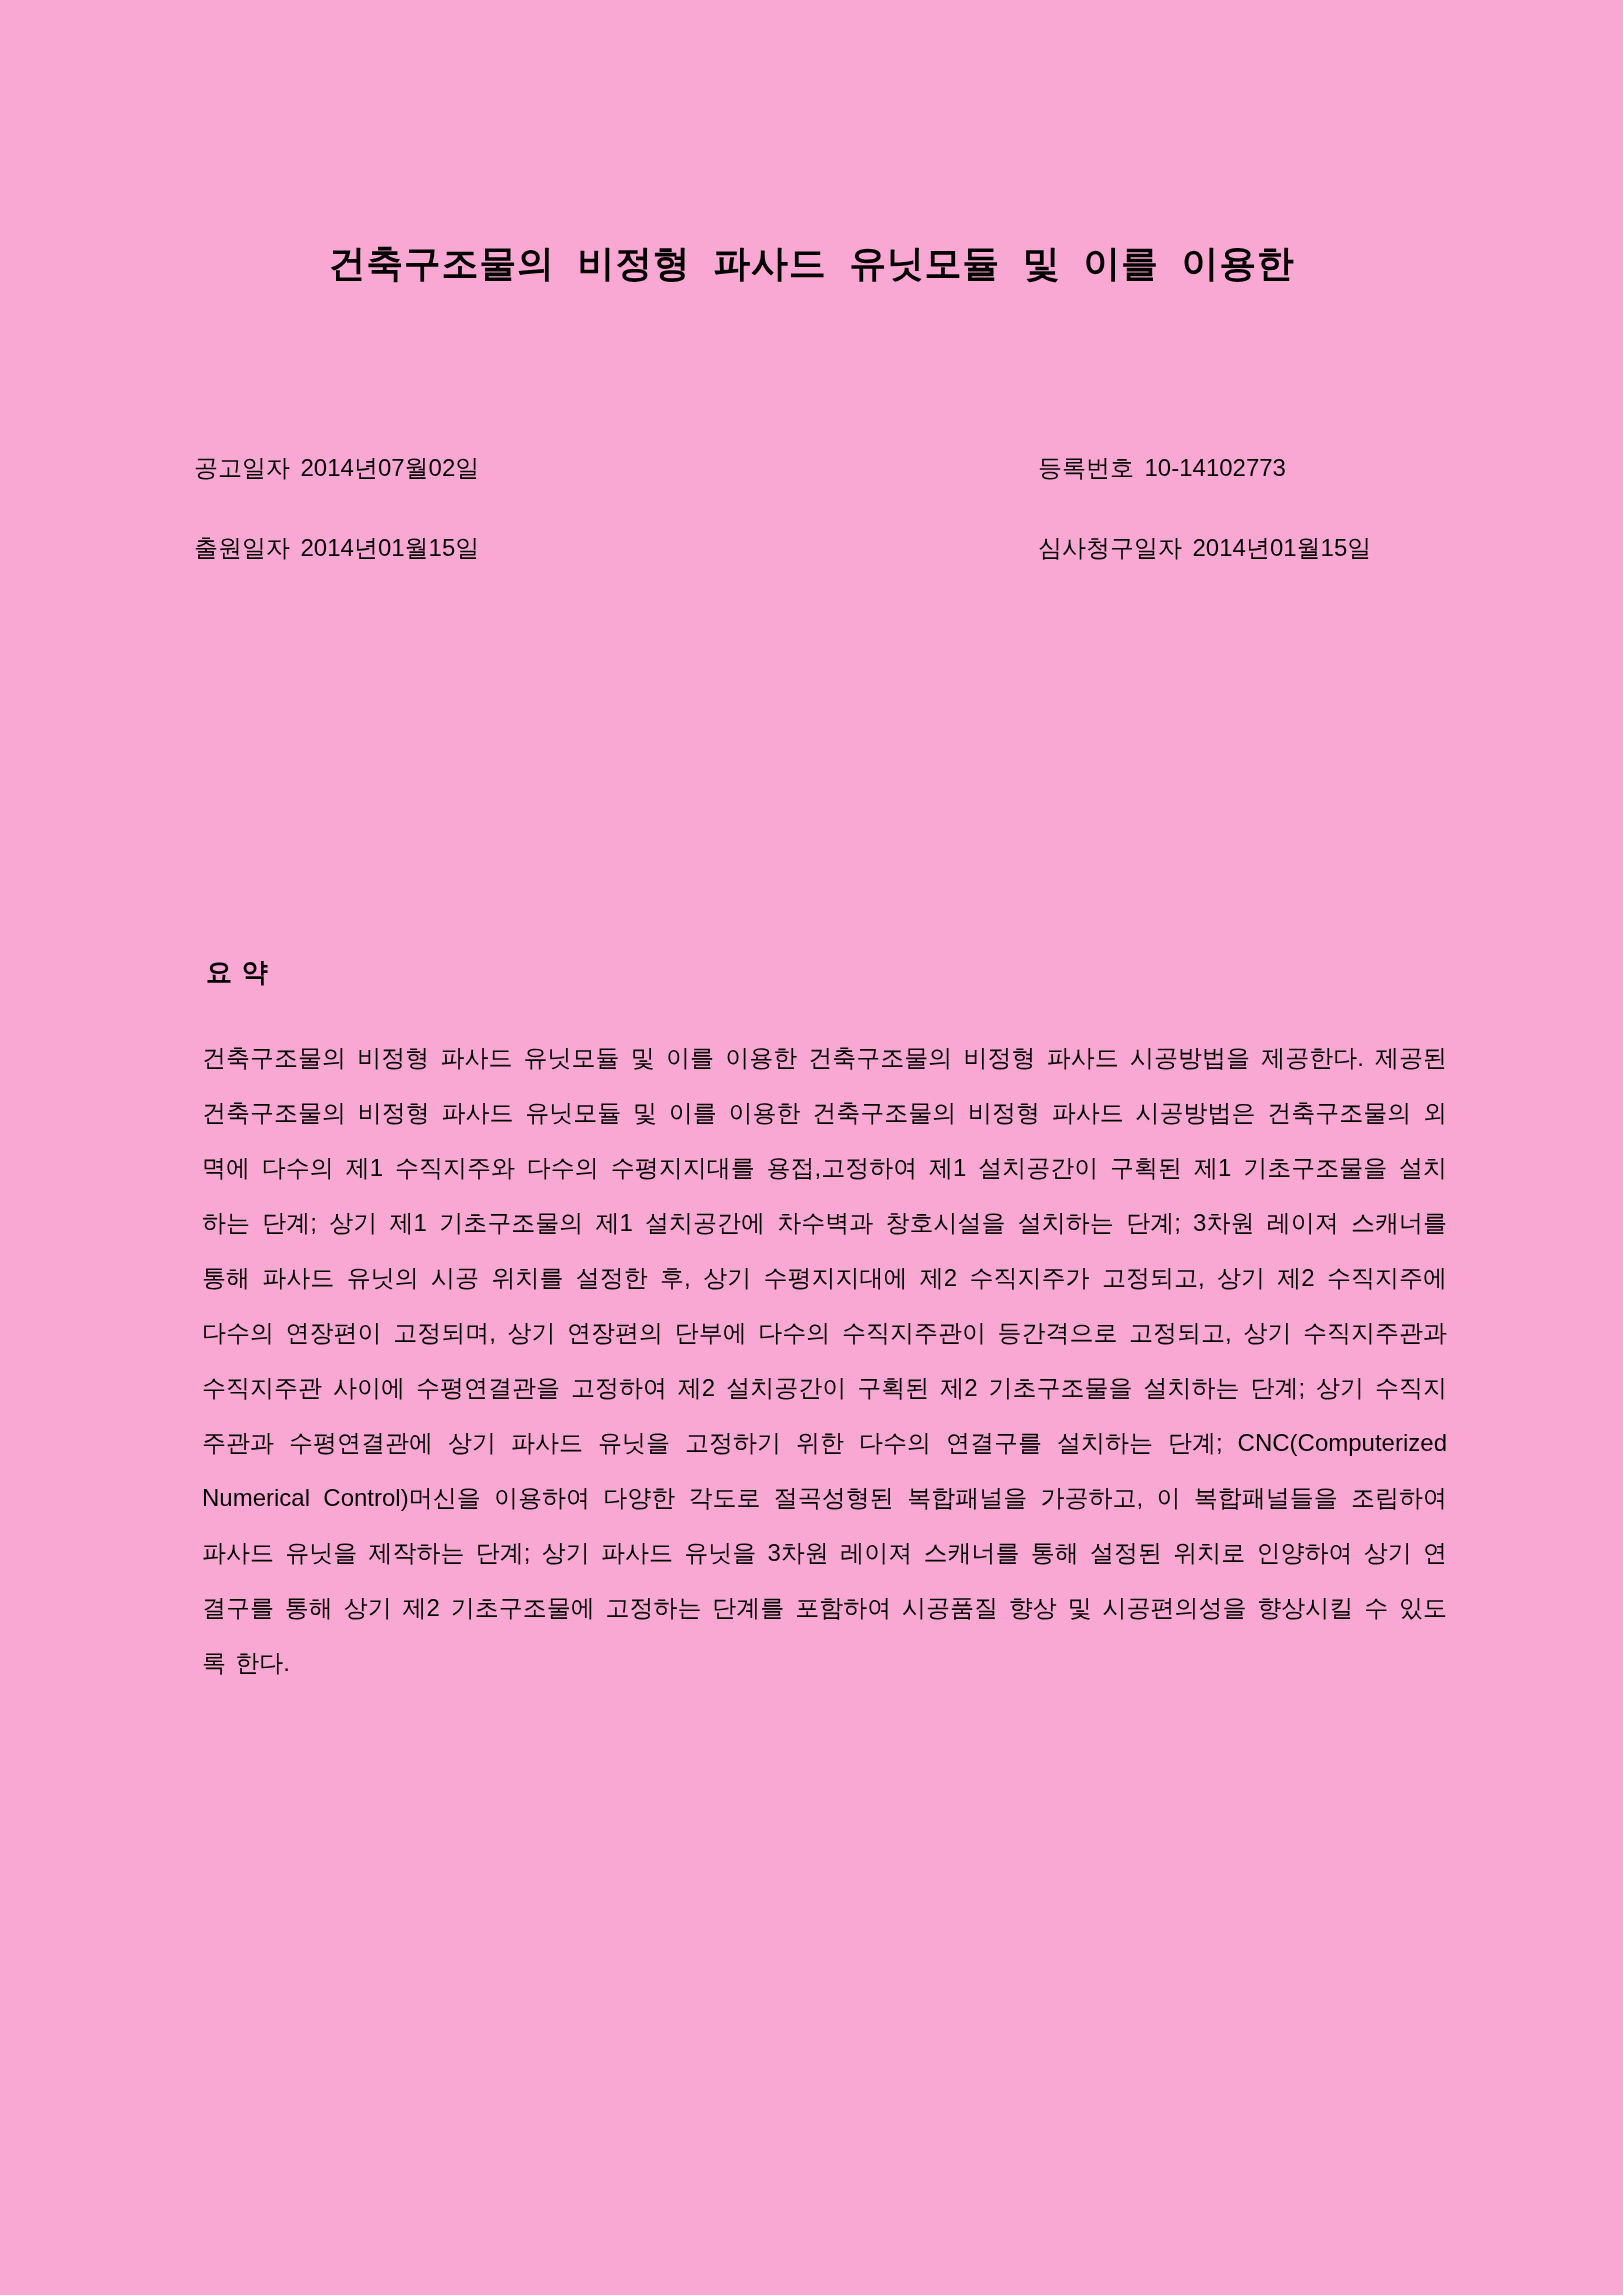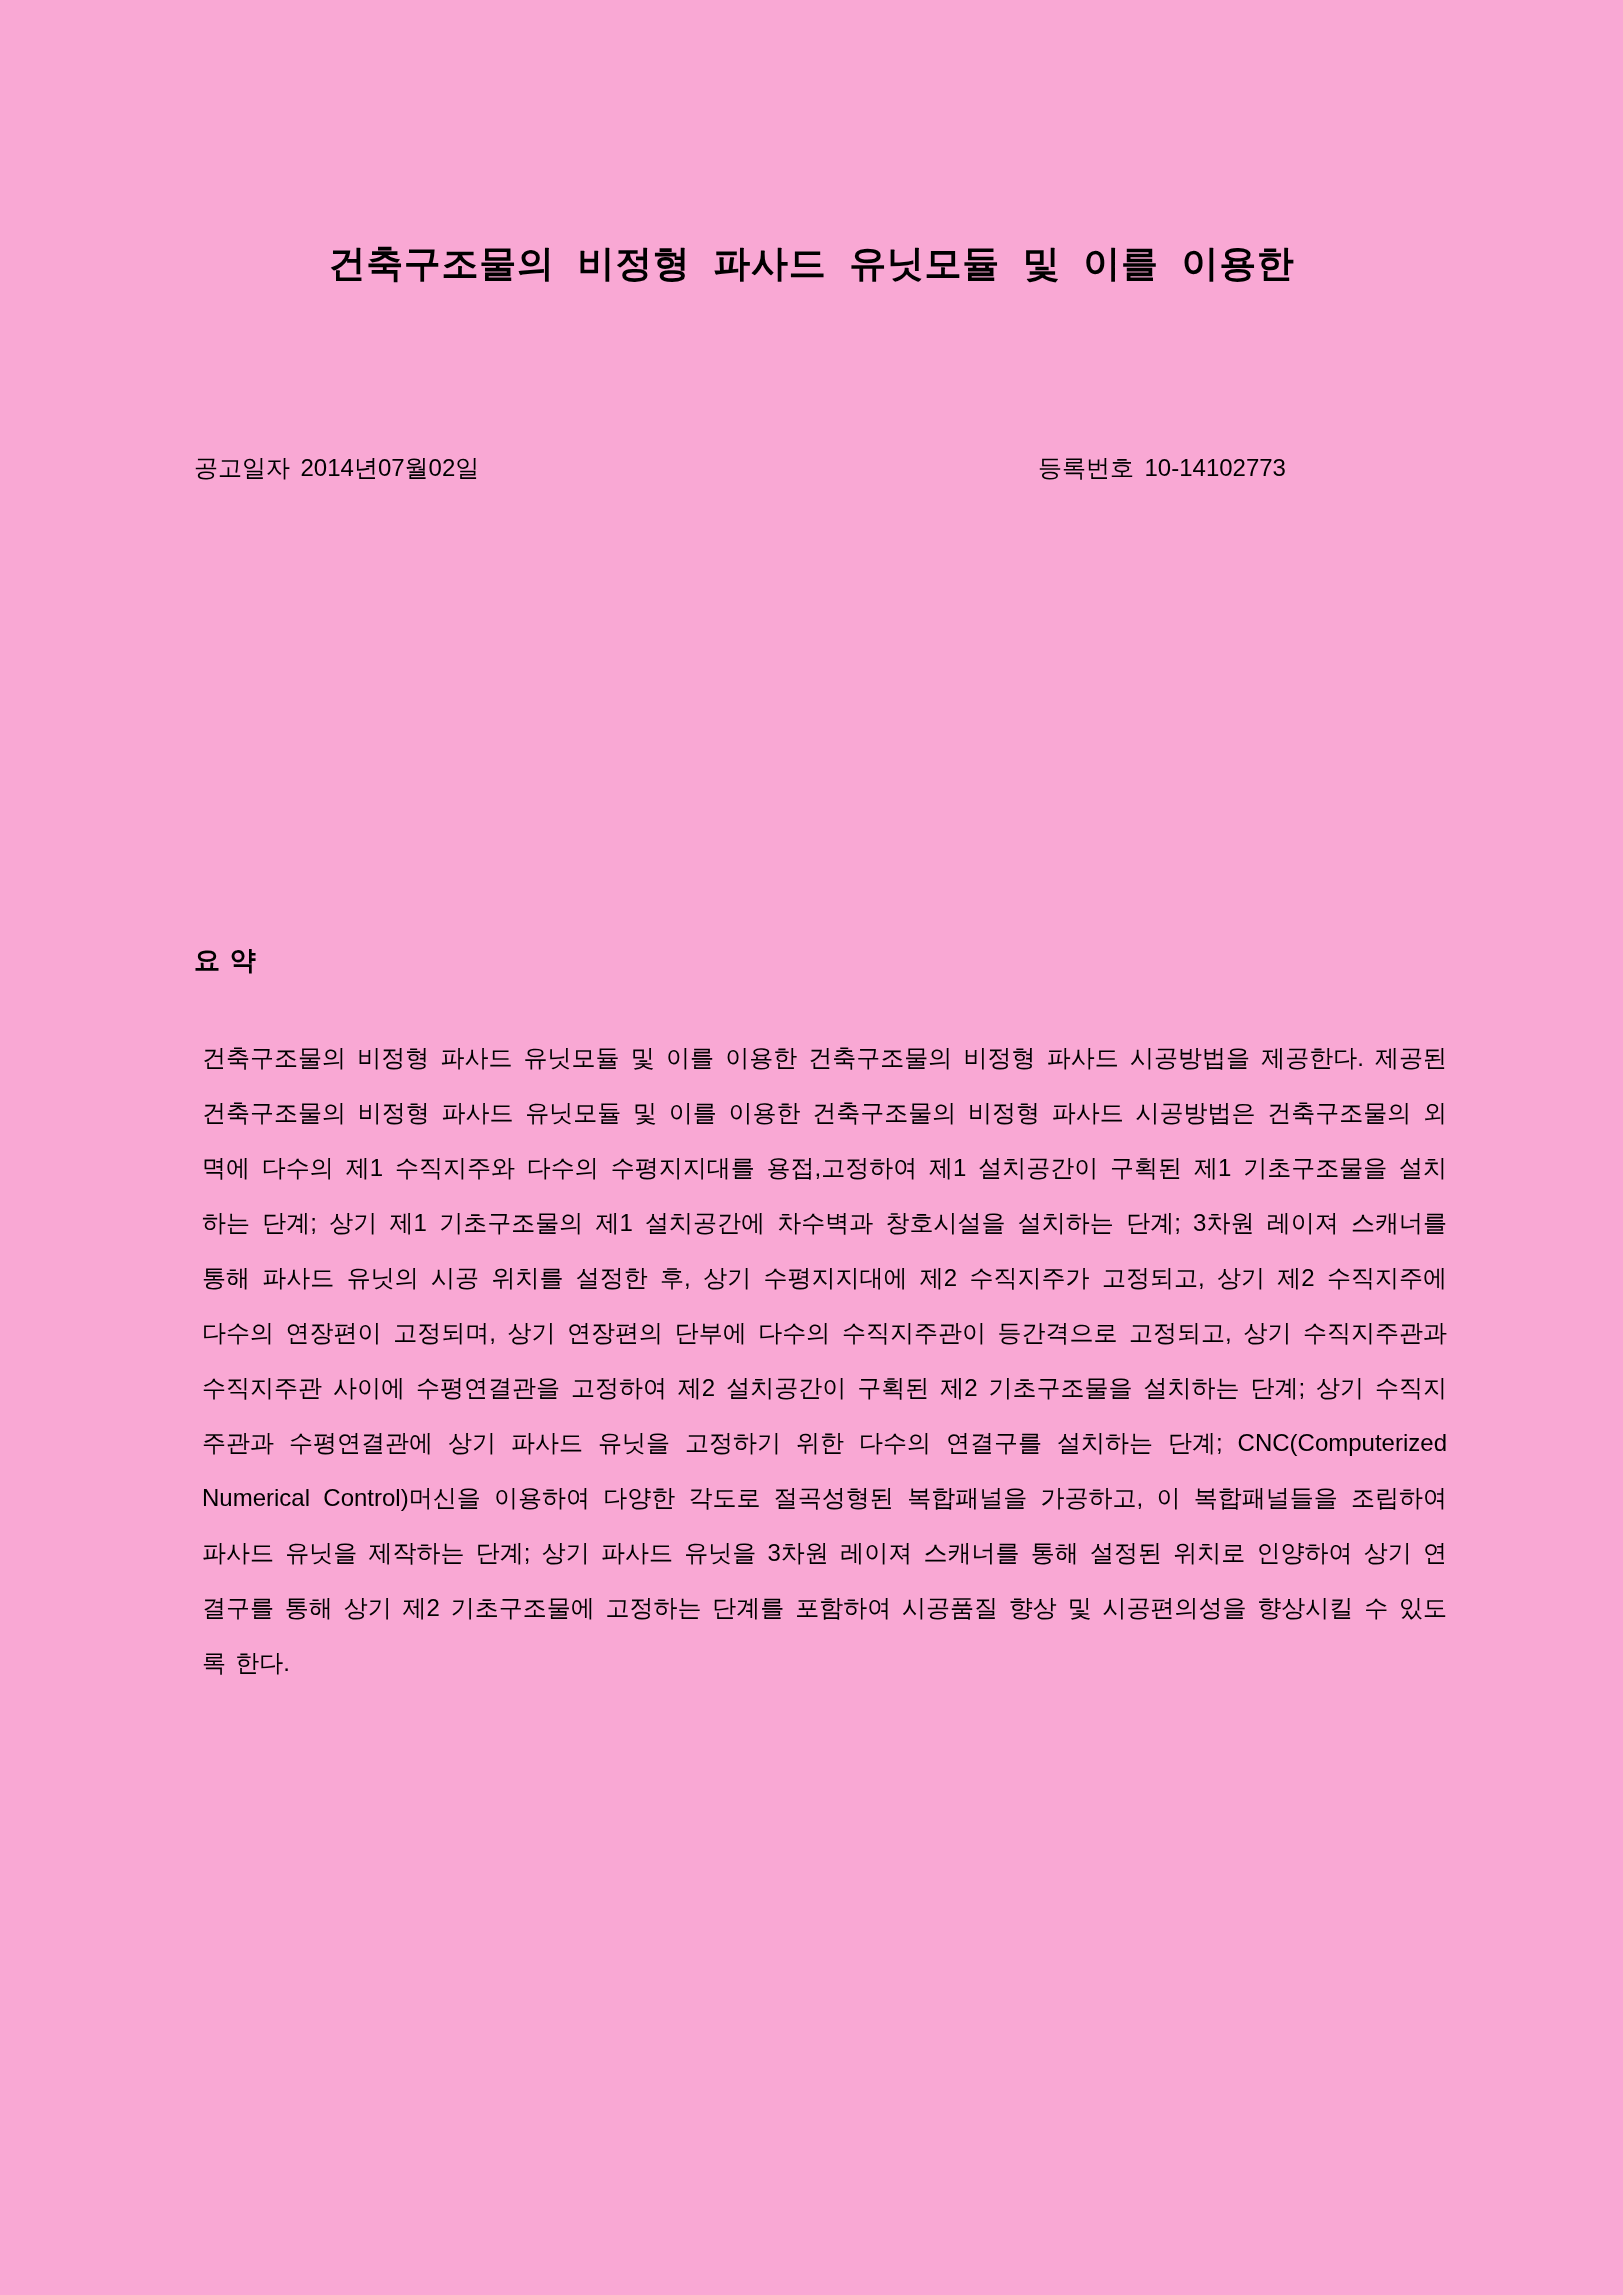--- a/index.html
+++ b/index.html
@@ -51,21 +51,21 @@
     white-space: nowrap;
   }
   .meta-cell.left  { left: 0; }
   .meta-cell.right { left: 844px; }
   .meta-label { margin-right: 10.5px; }
 
   .abstract-heading {
     position: absolute;
     left: 194px;
     top: 943px;
-    margin: 0;
+    margin: 12px;
     font-size: 26px;
     font-weight: 700;
     letter-spacing: 1.3px;
     text-align: center;
   }
   .abstract-body {
     position: absolute;
     left: 194px;
     top: 1022px;
     width: 1245px;
@@ -90,20 +90,28 @@
 
     <div class="meta-row">
       <div class="meta-cell left">
         <span class="meta-label">공고일자</span><span class="meta-value">2014년07월02일</span>
       </div>
       <div class="meta-cell right">
         <span class="meta-label">등록번호</span><span class="meta-value">10-14102773</span>
       </div>
     </div>
 
+    <div class="meta-row">
+      <div class="meta-cell left">
+        <span class="meta-label">출원일자</span><span class="meta-value">2014년01월15일</span>
+      </div>
+      <div class="meta-cell right">
+        <span class="meta-label">심사청구일자</span><span class="meta-value">2014년01월15일</span>
+      </div>
+    </div>
 
   </div>
 
   <h2 class="abstract-heading">요 약</h2>
 
   <p class="abstract-body">건축구조물의 비정형 파사드 유닛모듈 및 이를 이용한 건축구조물의 비정형 파사드 시공방법을 제공한다. 제공된 건축구조물의 비정형 파사드 유닛모듈 및 이를 이용한 건축구조물의 비정형 파사드 시공방법은 건축구조물의 외 멱에 다수의 제1 수직지주와 다수의 수평지지대를 용접,고정하여 제1 설치공간이 구획된 제1 기초구조물을 설치 하는 단계; 상기 제1 기초구조물의 제1 설치공간에 차수벽과 창호시설을 설치하는 단계; 3차원 레이져 스캐너를 통해 파사드 유닛의 시공 위치를 설정한 후, 상기 수평지지대에 제2 수직지주가 고정되고, 상기 제2 수직지주에 다수의 연장편이 고정되며, 상기 연장편의 단부에 다수의 수직지주관이 등간격으로 고정되고, 상기 수직지주관과 수직지주관 사이에 수평연결관을 고정하여 제2 설치공간이 구획된 제2 기초구조물을 설치하는 단계; 상기 수직지 주관과 수평연결관에 상기 파사드 유닛을 고정하기 위한 다수의 연결구를 설치하는 단계; CNC(Computerized Numerical Control)머신을 이용하여 다양한 각도로 절곡성형된 복합패널을 가공하고, 이 복합패널들을 조립하여 파사드 유닛을 제작하는 단계; 상기 파사드 유닛을 3차원 레이져 스캐너를 통해 설정된 위치로 인양하여 상기 연 결구를 통해 상기 제2 기초구조물에 고정하는 단계를 포함하여 시공품질 향상 및 시공편의성을 향상시킬 수 있도 록 한다.</p>
 
 </div>
 
 

